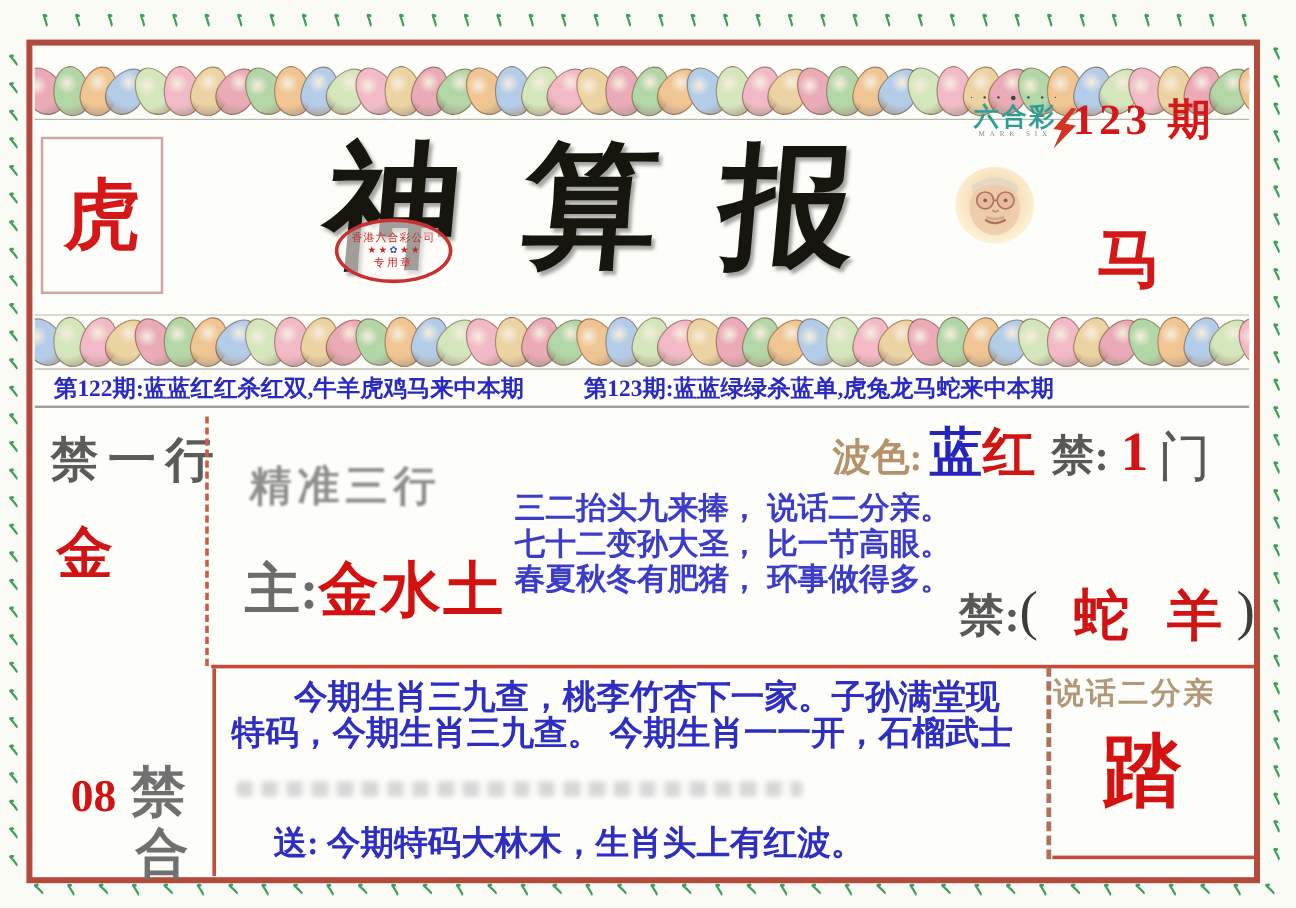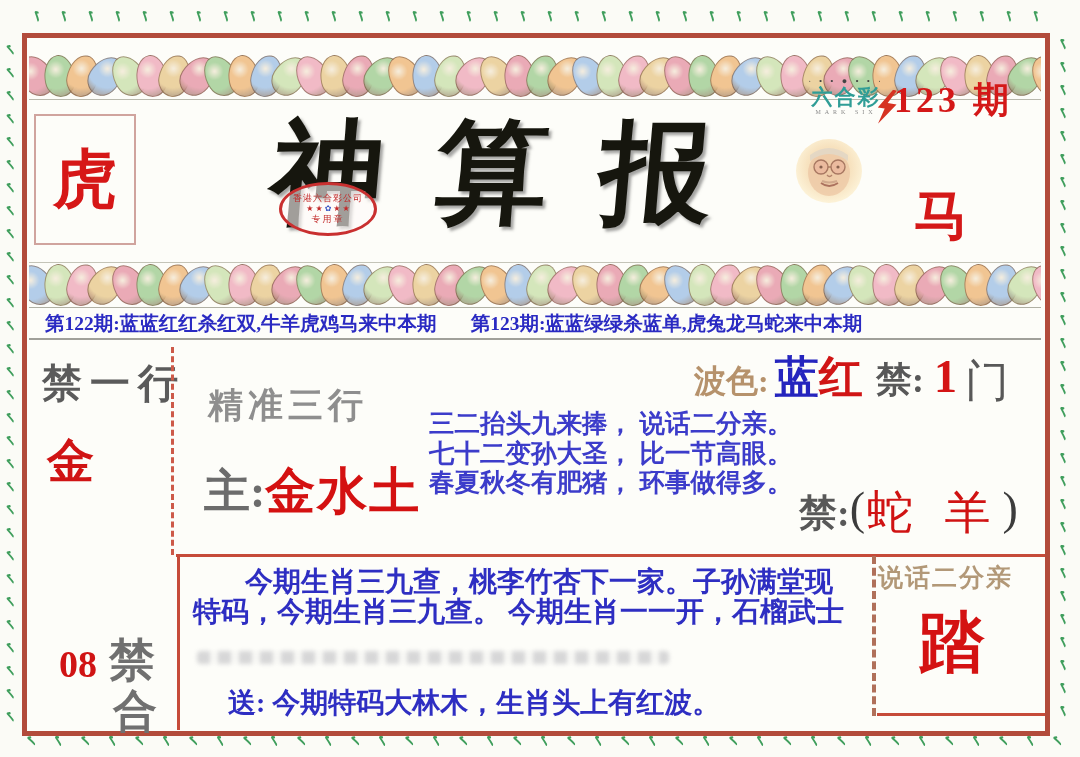--- a/index.html
+++ b/index.html
@@ -45,21 +45,21 @@
            color:#d41818; letter-spacing:4px; white-space:nowrap; }
   .face { position:absolute; left:796px; top:139px; width:66px; height:64px; border-radius:50%;
           background:radial-gradient(circle at 50% 45%, #f2d1a8 0%, #f7e2bf 45%, #fdf4da 75%, #fdfcf2 100%); }
   .zodiac-right { position:absolute; left:914px; top:180px; font-size:54px; font-weight:bold; color:#d41818; }
 
   
   .history { position:absolute; left:29px; top:308px; width:1012px; height:32px;
              border-bottom:2px solid #a0a09a; display:flex; align-items:center;
              font-size:19.5px; font-weight:bold; color:#2a2ac2; white-space:nowrap; }
   .history .prev { margin-left:16px; }
-  .history .curr { margin-left:34px; }
+  .history .curr { margin-left:50px; }
 
   
   .abs { position:absolute; white-space:nowrap; }
   .ban-row-label { left:42px; top:356px; font-size:40px; font-weight:bold; letter-spacing:8px; color:#5b5b5b; }
   .dashed-div    { left:171px; top:347px; height:208px; border-left:3px dashed #cd5a49; }
   .precise-label { left:208px; top:382px; font-size:35px; font-weight:bold; letter-spacing:5px;
                    color:#8e8e8e; filter:blur(.7px); }
   .heads { left:441px; top:344px; display:flex; align-items:flex-start; }
   .heads .lbl { font-size:27px; font-weight:bold; color:#4c4c4c; margin-top:8px; }
   .heads .val { font-size:43px; font-weight:bold; color:#d62020; letter-spacing:3px; margin-left:2px; }
@@ -72,21 +72,21 @@
   .gate .val { font-size:46px; font-weight:bold; color:#d41414; margin:0 8px 0 10px; }
   .gate .unit { font-size:44px; color:#585858; margin-top:2px; }
   .gold { left:47px; top:430px; font-size:47px; font-weight:bold; color:#d01414; }
   .main-row { left:204px; top:458px; display:flex; align-items:flex-start; }
   .main-row .lbl { font-size:46px; font-weight:bold; color:#6c6c6c; margin-top:3px; }
   .main-row .val { font-size:50px; font-weight:bold; color:#d41111; letter-spacing:2px; }
   .poem { left:429px; top:409px; font-size:25.5px; font-weight:bold; color:#3c3cca; line-height:29.6px; }
   .zban { left:799px; top:482px; display:flex; align-items:flex-start; }
   .zban .lbl { font-size:38px; font-weight:bold; color:#585858; margin-top:6px; }
   .zban .par { font-size:46px; color:#3c3c3c; }
-  .zban .val { font-size:46px; font-weight:normal; color:#d01313; letter-spacing:10px; padding:0 2px; }
+  .zban .val { font-size:46px; font-weight:bold; color:#d01313; letter-spacing:10px; padding:0 2px;margin-left:28px; }
 
   .mid-hline { left:176px; top:554px; width:869px; border-top:3px solid #c64b3a; }
 
   
   .num08   { left:59px;  top:642px; font-size:38px; font-weight:bold; color:#d01414; }
   .banchar { left:109px; top:630px; font-size:46px; font-weight:bold; color:#707070; }
   .hechar  { left:113px; top:682px; font-size:44px; font-weight:bold; color:#707070; }
   .vline   { left:177px; top:557px; height:173px; border-left:3px solid #c64b3a; }
   .verse   { left:193px; top:567px; width:700px; font-size:28px; font-weight:bold;
              color:#2e2ec2; line-height:29.8px; }

